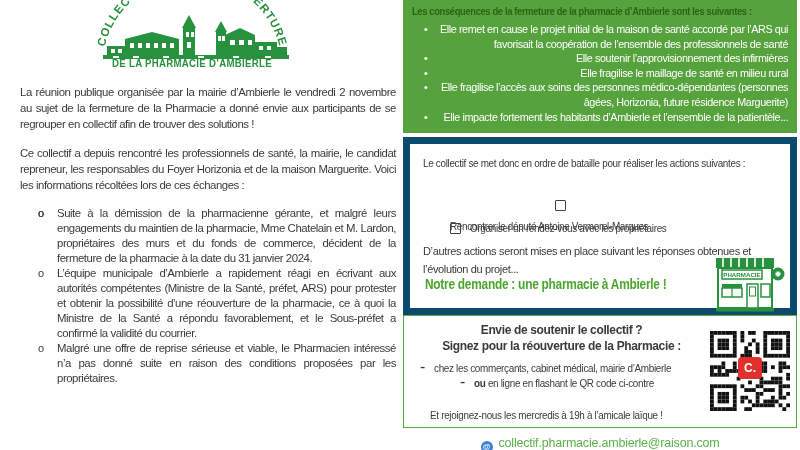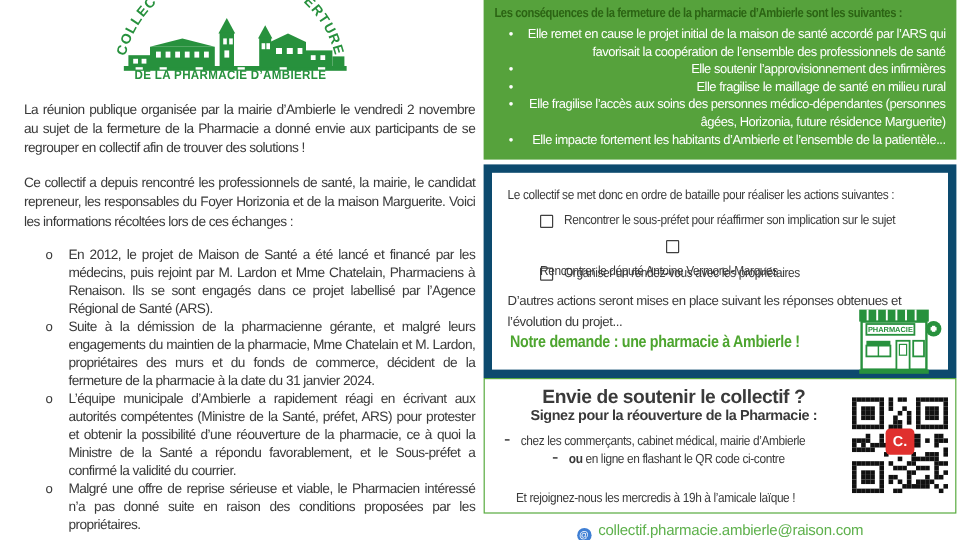--- a/index.html
+++ b/index.html
@@ -112,44 +112,40 @@
         <rect x="162" y="42" width="6" height="2"></rect>
     </g>
   </svg>
 
   <div id="logo-subtitle">DE LA PHARMACIE D’AMBIERLE</div>
 
   <div id="left-text">
     <p>La réunion publique organisée par la mairie d’Ambierle le vendredi 2 novembre au sujet de la fermeture de la Pharmacie a donné envie aux participants de se regrouper en collectif afin de trouver des solutions !</p>
     <p>Ce collectif a depuis rencontré les professionnels de santé, la mairie, le candidat repreneur, les responsables du Foyer Horizonia et de la maison Marguerite. Voici les informations récoltées lors de ces échanges :</p>
     <ul class="obullets">
-      <li><span class="om">o</span><span>En 2012, le projet de Maison de Santé a été lancé et financé par les médecins, puis rejoint par M. Lardon et Mme Chatelain, Pharmaciens à Renaison. Ils se sont engagés dans ce projet labellisé par l’Agence Régional de Santé (ARS).</span></li>
+      <li><span class="om">o</span></li>
       <li><span class="om">o</span><span>Suite à la démission de la pharmacienne gérante, et malgré leurs engagements du maintien de la pharmacie, Mme Chatelain et M. Lardon, propriétaires des murs et du fonds de commerce, décident de la fermeture de la pharmacie à la date du 31 janvier 2024.</span></li>
       <li><span class="om">o</span><span>L’équipe municipale d’Ambierle a rapidement réagi en écrivant aux autorités compétentes (Ministre de la Santé, préfet, ARS) pour protester et obtenir la possibilité d’une réouverture de la pharmacie, ce à quoi la Ministre de la Santé a répondu favorablement, et le Sous-préfet a confirmé la validité du courrier.</span></li>
       <li><span class="om">o</span><span>Malgré une offre de reprise sérieuse et viable, le Pharmacien intéressé n’a pas donné suite en raison des conditions proposées par les propriétaires.</span></li>
     </ul>
   </div>
 
   <div id="green-box">
     <span class="gtitle">Les conséquences de la fermeture de la pharmacie d’Ambierle sont les suivantes :</span>
     <ul class="gbullets">
       <li><span class="gm">•</span><span>Elle remet en cause le projet initial de la maison de santé accordé par l’ARS qui favorisait la coopération de l’ensemble des professionnels de santé</span></li>
       <li><span class="gm">•</span><span>Elle soutenir l’approvisionnement des infirmières</span></li>
       <li><span class="gm">•</span><span>Elle fragilise le maillage de santé en milieu rural</span></li>
       <li><span class="gm">•</span><span>Elle fragilise l’accès aux soins des personnes médico-dépendantes (personnes âgées, Horizonia, future résidence Marguerite)</span></li>
       <li><span class="gm">•</span><span>Elle impacte fortement les habitants d’Ambierle et l’ensemble de la patientèle...</span></li>
     </ul>
   </div>
 
   <div id="actions-box" class="wbox">
     <span id="actions-intro" class="rtxt nowrap sx9">Le collectif se met donc en ordre de bataille pour réaliser les actions suivantes :</span>
-    <div class="chk-row" style="top:34px;">
-      <span class="chk"></span>
-      <span class="rtxt nowrap sx9">Rencontrer le sous-préfet pour réaffirmer son implication sur le sujet</span>
-    </div>
     <div class="chk-row" style="top:56px;flex-direction:column;">
       <span class="chk"></span>
       <span class="rtxt nowrap sx9">Rencontrer le député Antoine Vermorel-Marques</span>
     </div>
     <div class="chk-row" style="top:78px;">
       <span class="chk"></span>
       <span class="rtxt nowrap sx9">Organiser un rendez-vous avec les propriétaires</span>
     </div>
     <div id="actions-outro" class="rtxt">D’autres actions seront mises en place suivant les réponses obtenues et l’évolution du projet...</div>
     <div id="demand">Notre demande : une pharmacie à Ambierle !</div>
@@ -173,21 +169,21 @@
       <rect x="12" y="34" width="20" height="9" class="green-stroke" stroke-width="1.5"></rect>
       <line x1="22" y1="34" x2="22" y2="43" stroke="#27913d" stroke-width="1.2"></line>
       <rect x="37" y="30" width="11" height="24" class="green-stroke" stroke-width="1.5"></rect>
       <rect x="39.5" y="33" width="6" height="9" class="green-stroke" stroke-width="1"></rect>
       <rect x="51" y="30" width="9" height="13" class="green-stroke" stroke-width="1.5"></rect>
       <rect x="6" y="54" width="58" height="3.5" class="green-fill"></rect>
     </svg>
   </div>
 
   <div id="support-box" class="wbox">
-    <div id="support-t1" class="rtxt" style="font-size:16px;">Envie de soutenir le collectif ?</div>
+    <div id="support-t1" class="rtxt" style="font-size:12px;">Envie de soutenir le collectif ?</div>
     <div id="support-t2" class="rtxt" style="font-size:12px;">Signez pour la réouverture de la Pharmacie :</div>
     <div class="dash-row" style="top:42px;">
       <span class="dm">-</span><span class="rtxt nowrap sx9">chez les commerçants, cabinet médical, mairie d’Ambierle</span>
     </div>
     <div class="dash-row" style="top:57px;margin-left:40px;">
       <span class="dm">-</span><span class="rtxt nowrap sx9"><b>ou</b><span> en ligne en flashant le QR code ci-contre</span></span>
     </div>
     <div id="support-meet" class="rtxt nowrap sx9">Et rejoignez-nous les mercredis à 19h à l’amicale laïque !</div>
     <div id="qr">
       <svg viewBox="0 0 80 80" width="80" height="80" fill="#111">

